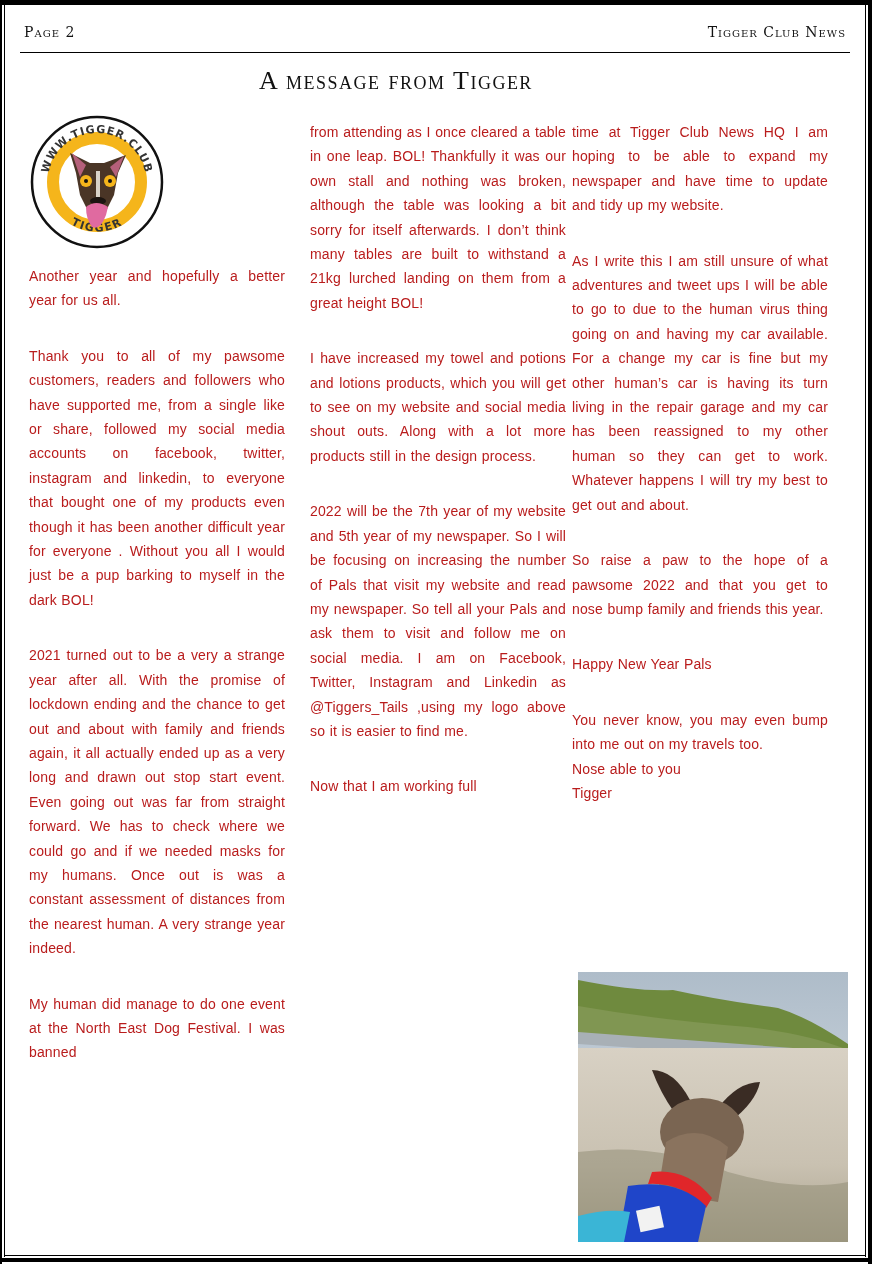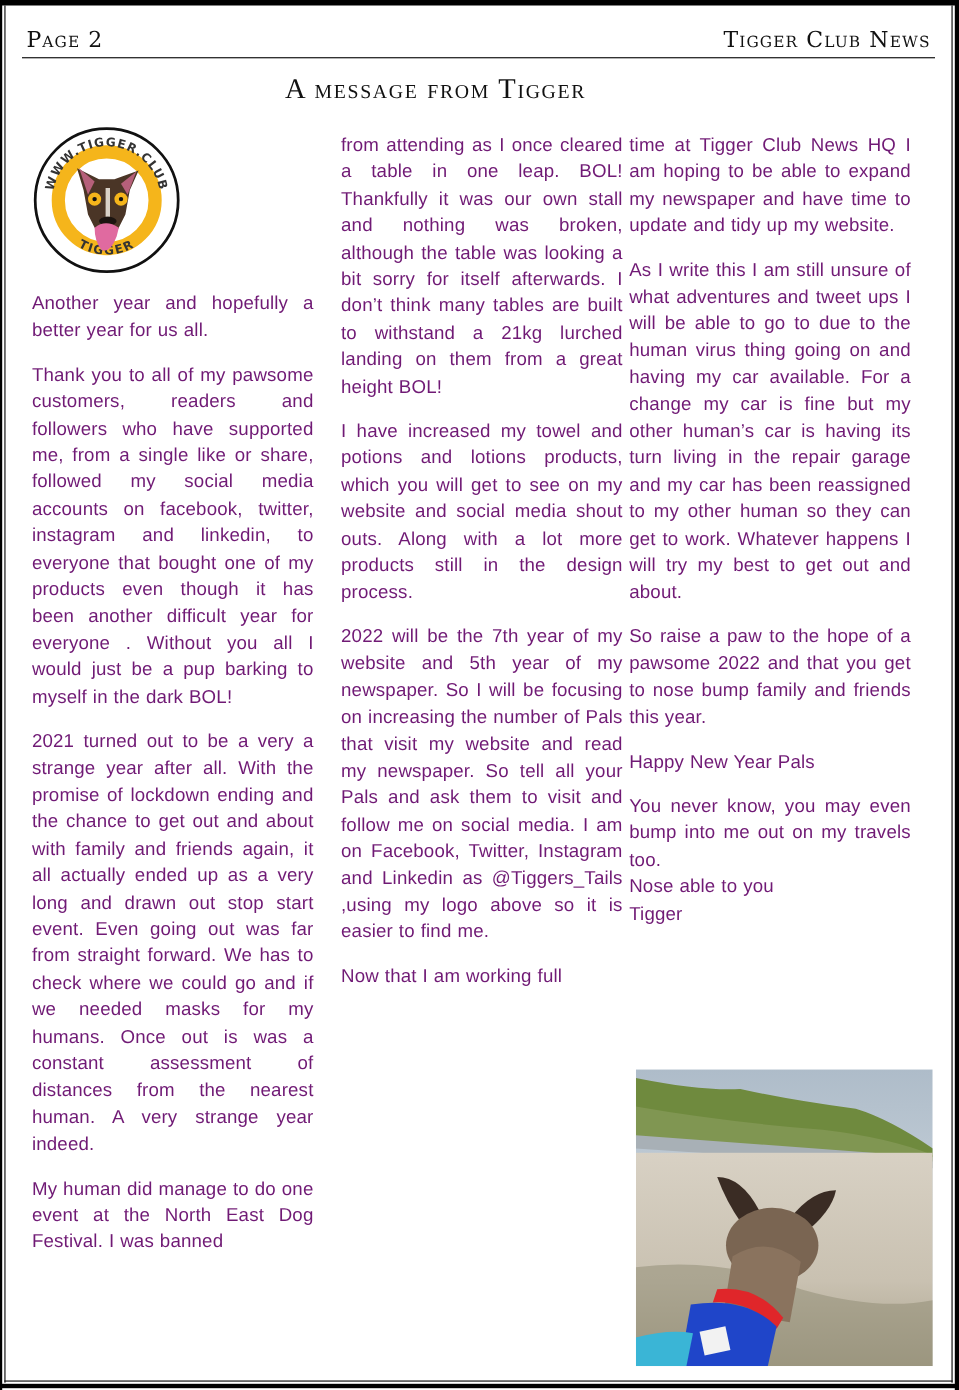--- a/index.html
+++ b/index.html
@@ -13,40 +13,40 @@
   .b-left-outer { position: absolute; left: 0; top: 0; width: 2px; height: 1264px; background: #000; }
   .b-left-inner { position: absolute; left: 4px; top: 5px; width: 1px; height: 1252px; background: #000; }
   .b-right-inner { position: absolute; left: 865px; top: 5px; width: 1px; height: 1252px; background: #000; }
   .b-right-outer { position: absolute; left: 868px; top: 0; width: 4px; height: 1264px; background: #000; }
   .b-bottom-inner { position: absolute; left: 4px; top: 1255px; width: 862px; height: 1px; background: #000; }
   .b-bottom-outer { position: absolute; left: 0; top: 1258px; width: 872px; height: 4px; background: #000; }
 
   .hdr-left, .hdr-right {
     position: absolute; top: 24px;
     font-family: "DejaVu Serif", "Liberation Serif", serif;
-    font-variant: small-caps; font-size: 20px; letter-spacing: 1px; color: #111;
+    font-variant: small-caps; font-size: 14px; letter-spacing: 1px; color: #111;
   }
   .hdr-left { left: 24px; }
   .hdr-right { right: 26px; }
   .hdr-rule { position: absolute; left: 20px; top: 52px; width: 830px; height: 1px; background: #000; }
 
   .title {
     position: absolute; left: 0; top: 66px; width: 792px; text-align: center;
     font-family: "Liberation Serif", "DejaVu Serif", serif;
     font-variant: small-caps; font-size: 26px; letter-spacing: 1.5px; color: #111;
   }
 
   .col {
     position: absolute; top: 120px; width: 256px;
     font-family: "Liberation Sans", "DejaVu Sans", sans-serif;
-    font-size: 17px; line-height: 24.4px; color: #701a75;
+    font-size: 14px; line-height: 24.4px; color: #b91c1c;
     text-align: justify; letter-spacing: 0.15px; word-spacing: 0.5px;
   }
   .col p { margin: 0; }
-  .col p.gap { margin-top: 16px; }
+  .col p.gap { margin-top: 31px; }
   .col p.tight { margin-top: 2px; }
   .col1 { left: 29px; top: 264px; }
   .col2 { left: 310px; }
   .col3 { left: 572px; }
   .left { text-align: left; }
 
   .logo { position: absolute; left: 30px; top: 115px; width: 134px; height: 134px; }
   .photo { position: absolute; left: 578px; top: 972px; width: 270px; height: 270px; overflow: hidden; }
 </style>
 </head>

